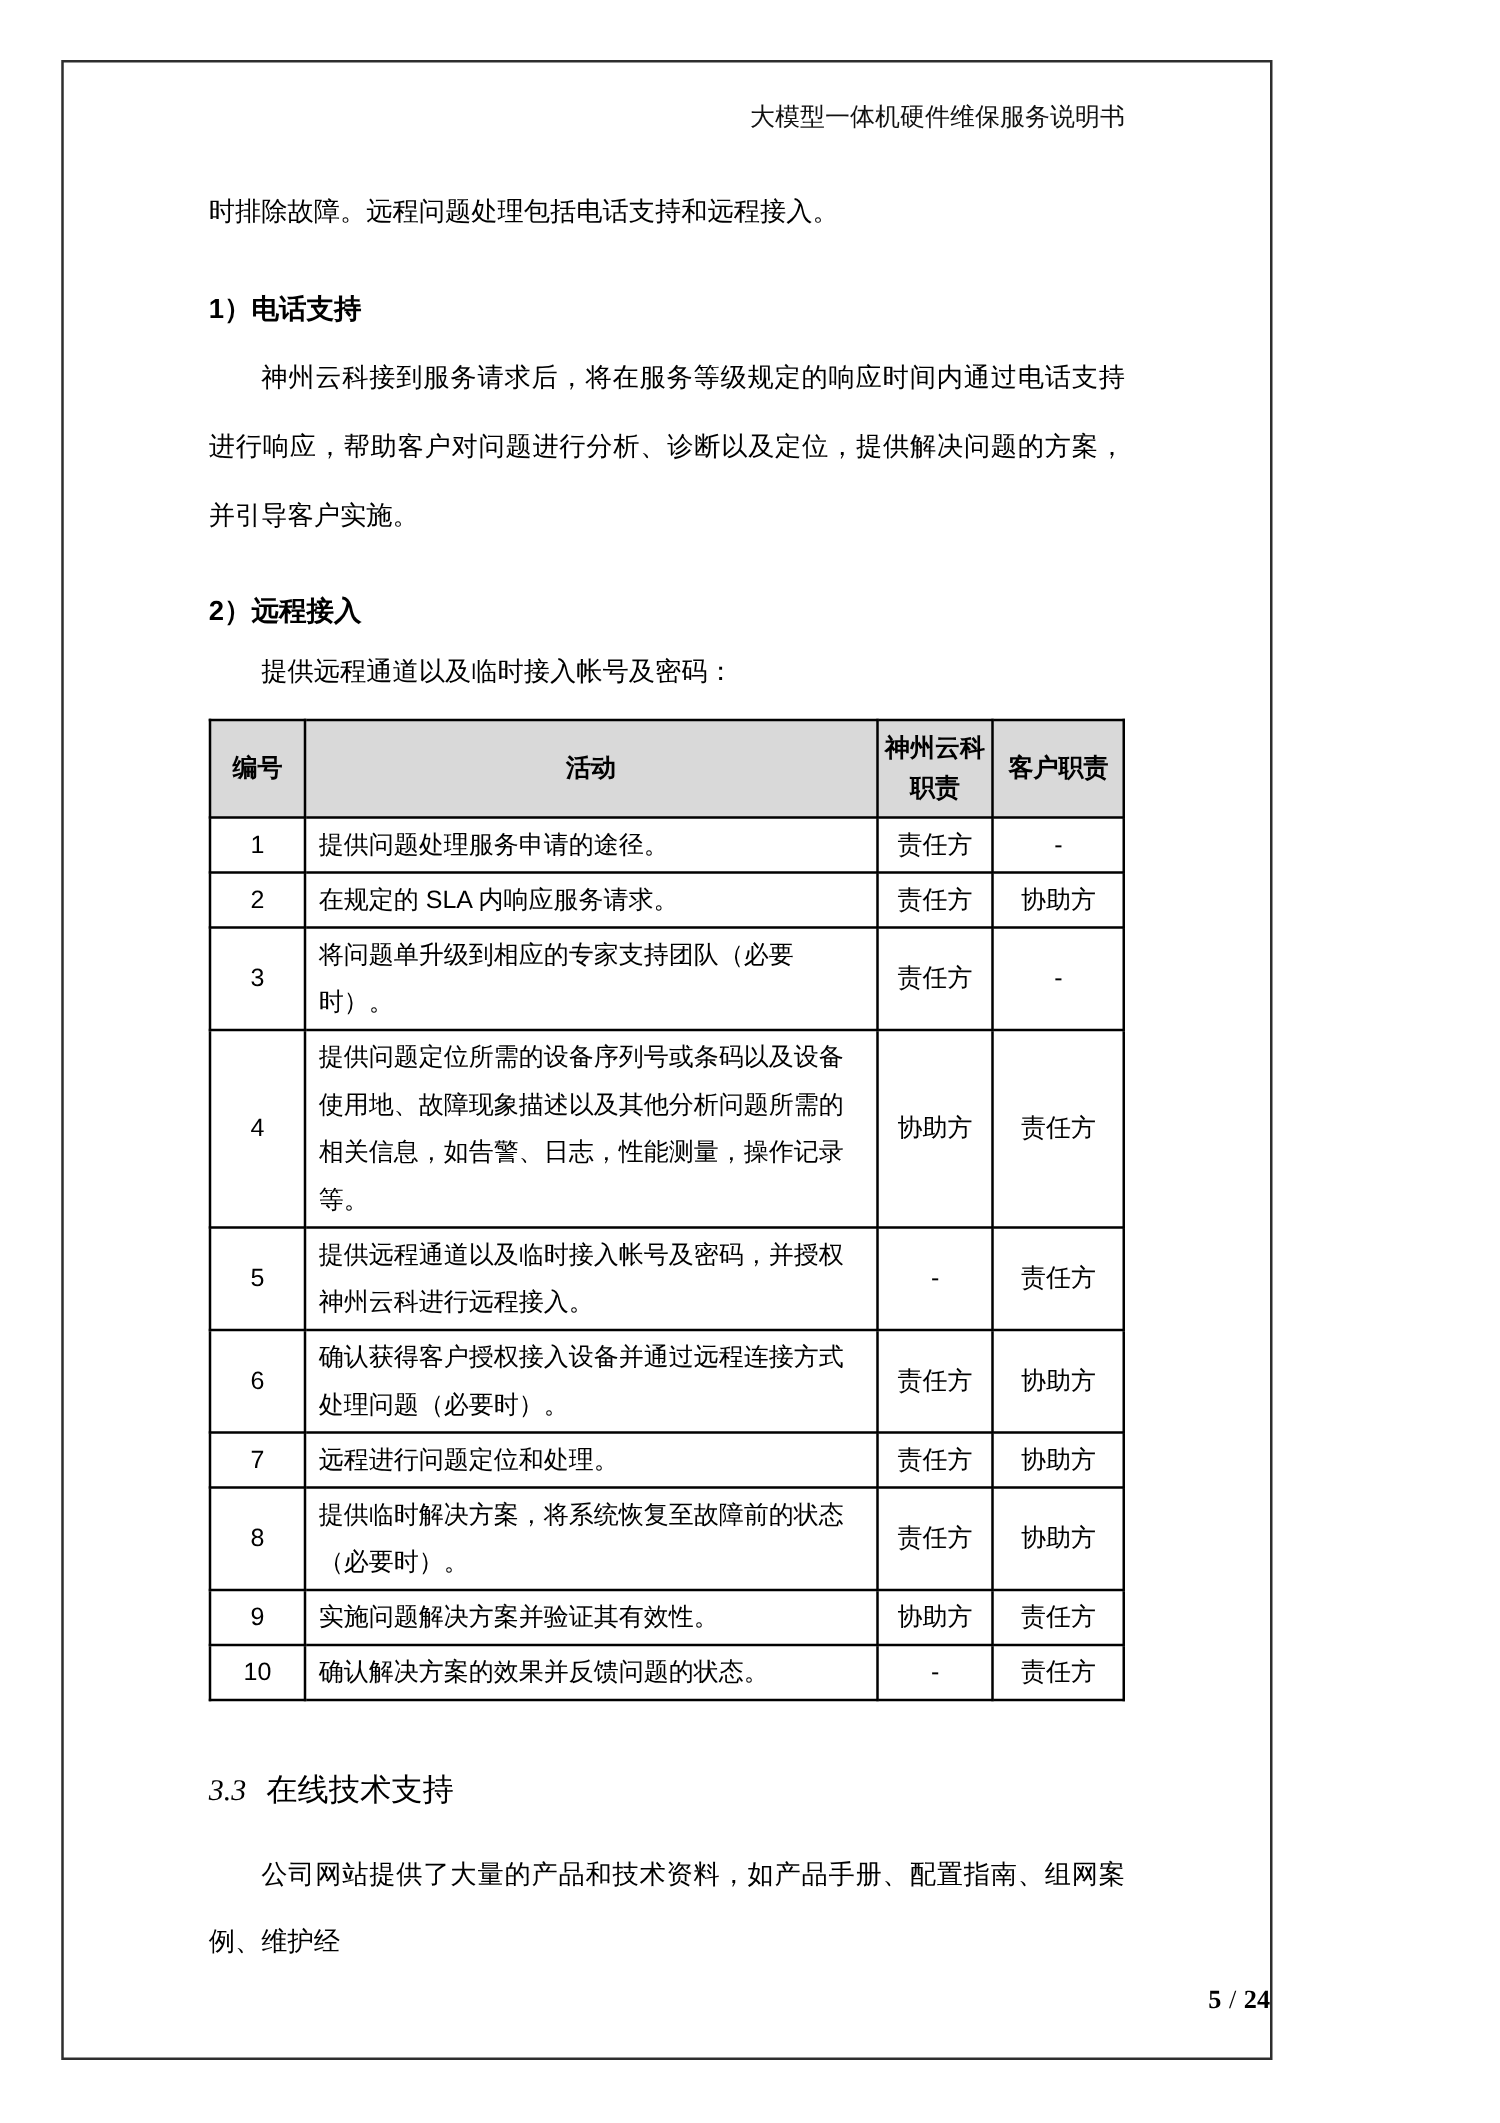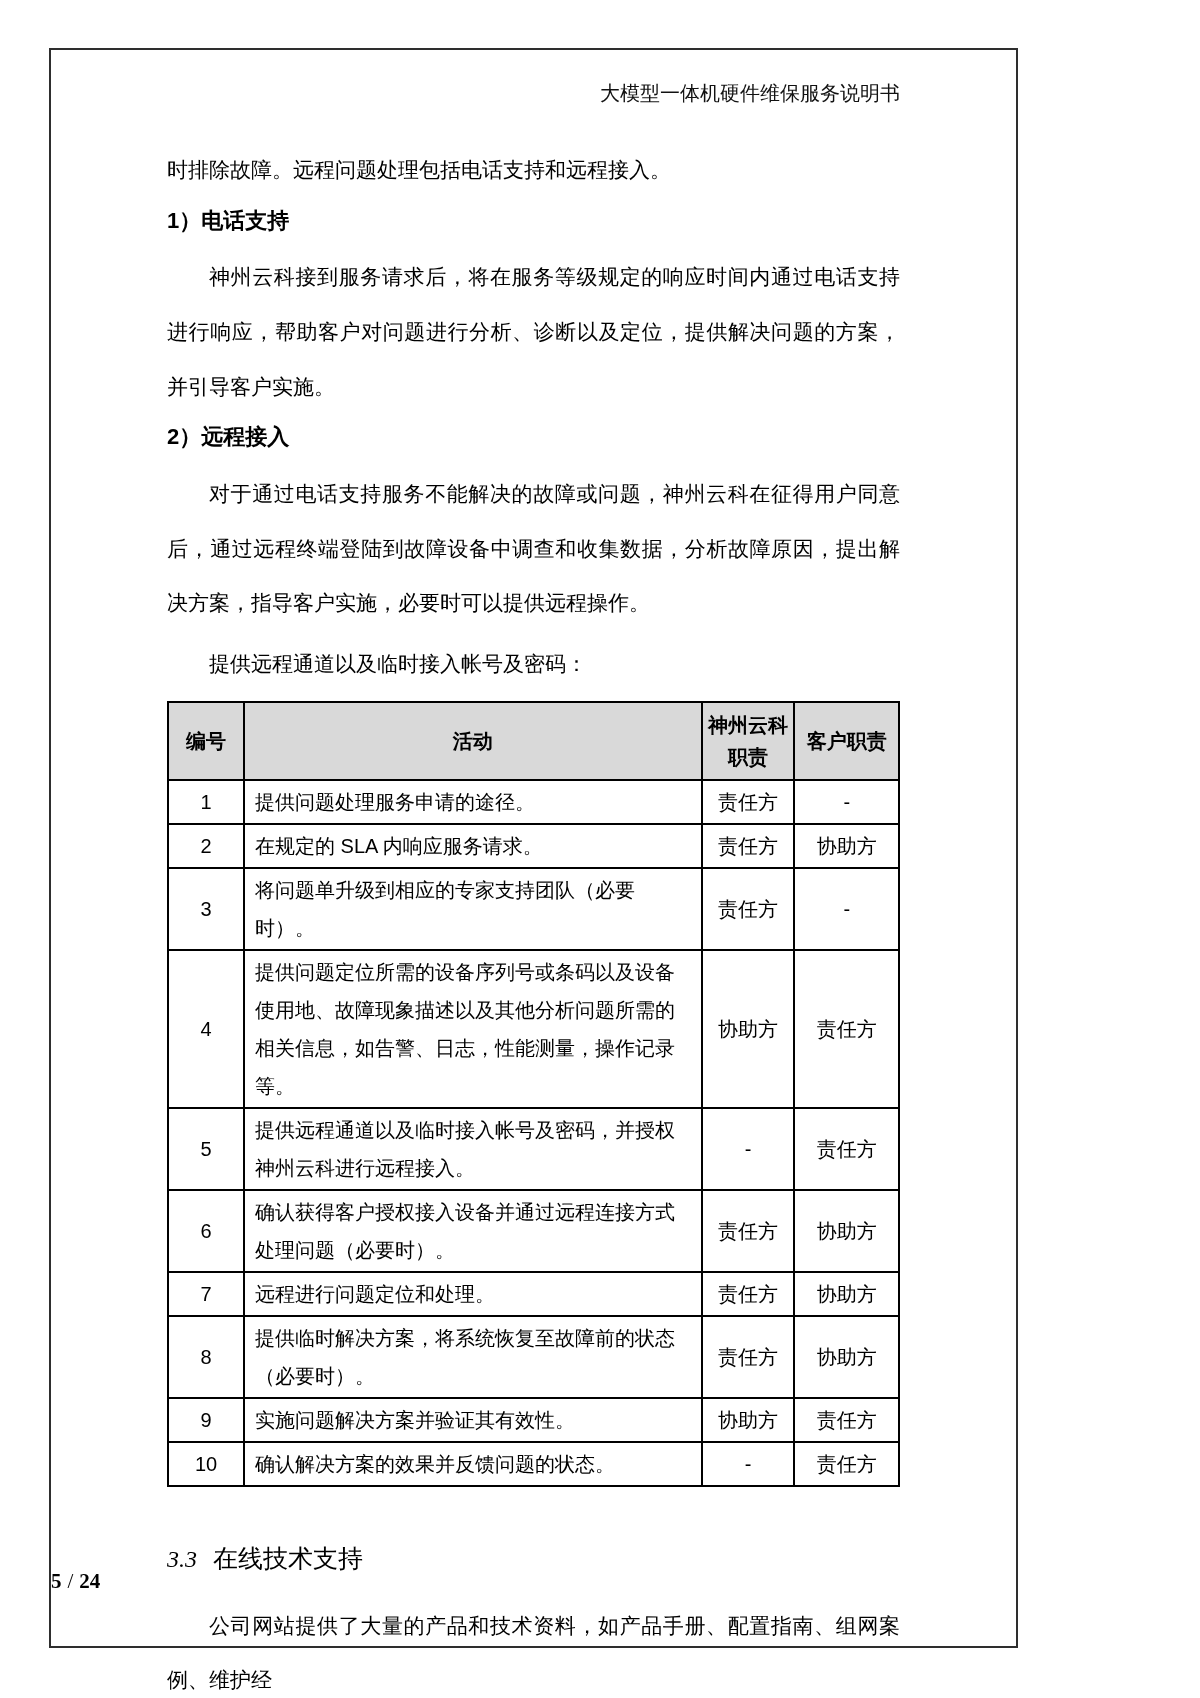--- a/index.html
+++ b/index.html
@@ -33,21 +33,21 @@
     font-family: "Liberation Serif", serif;
     font-size: 20px;
     color: #111;
   }
   .intro-line {
     margin-top: 36px;
     font-size: 21px;
     line-height: 2.6;
   }
   .num-heading {
-    margin-top: 8px;
+    margin-top: 34px;
     font-size: 22px;
     font-weight: bold;
     line-height: 1.4;
   }
   .para {
     margin-top: 14px;
     font-size: 21px;
     line-height: 2.6;
     text-indent: 2em;
     text-align: justify;
@@ -109,23 +109,23 @@
   .last-para {
     margin-top: 22px;
     font-size: 21px;
     line-height: 2.6;
     text-indent: 2em;
     text-align: justify;
   }
   .doc-footer {
     position: absolute;
     left: 0;
-    bottom: 52px;
+    bottom: 34px;
     width: 100%;
-    text-align: left;
+    text-align: right;
     font-family: "Liberation Serif", serif;
     font-size: 21px;
   }
   .doc-footer .pg-num {
     font-weight: bold;
   }
   .doc-footer .pg-sep {
     font-weight: normal;
     padding: 0 6px;
   }
@@ -139,21 +139,20 @@
     <div class="doc-header">大模型一体机硬件维保服务说明书</div>
 
     <div class="intro-line">时排除故障。远程问题处理包括电话支持和远程接入。</div>
 
     <div class="num-heading">1）电话支持</div>
 
     <div class="para">神州云科接到服务请求后，将在服务等级规定的响应时间内通过电话支持进行响应，帮助客户对问题进行分析、诊断以及定位，提供解决问题的方案，并引导客户实施。</div>
 
     <div class="num-heading">2）远程接入</div>
 
-    <div class="para">对于通过电话支持服务不能解决的故障或问题，神州云科在征得用户同意后，通过远程终端登陆到故障设备中调查和收集数据，分析故障原因，提出解决方案，指导客户实施，必要时可以提供远程操作。</div>
 
     <div class="table-caption">提供远程通道以及临时接入帐号及密码：</div>
 
     <table class="resp-table">
       <colgroup>
         <col class="col-no">
           <col class="col-act">
           <col class="col-dc">
           <col class="col-cust">
       </colgroup>

